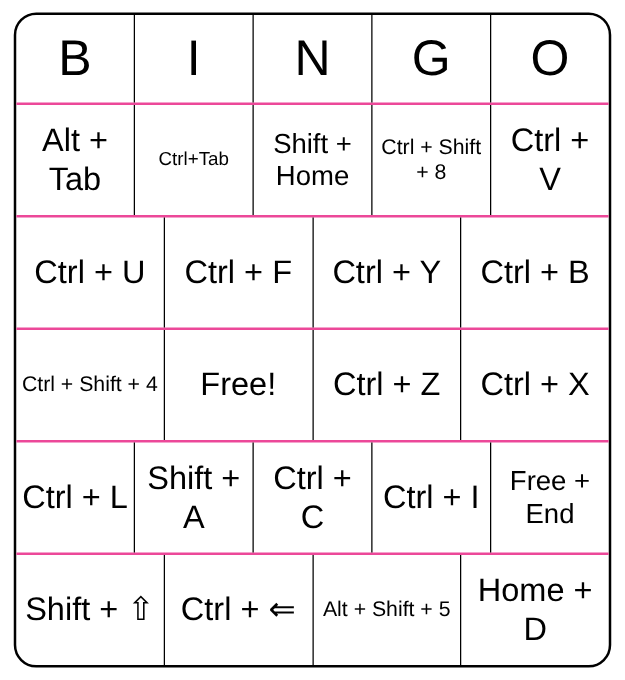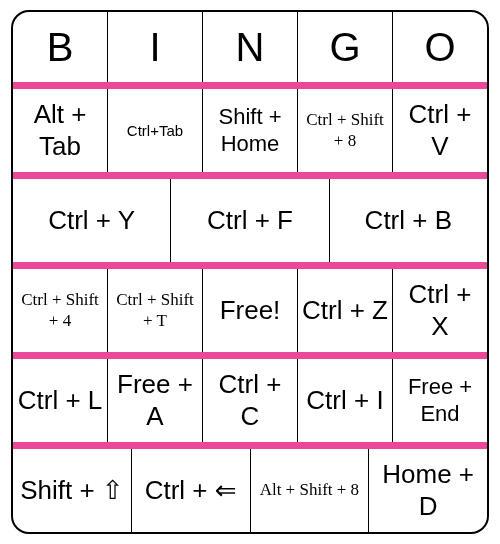--- a/index.html
+++ b/index.html
@@ -32,21 +32,21 @@
       font-size: 40px;
       font-weight: normal;
       border-right: 1px solid #000;
     }
     .header-cell:last-child {
       border-right: none;
     }
     .grid-row {
       display: flex;
       height: 90px;
-      border-top: 7px solid #ec4899;
+      border-top: 2px solid #ec4899;
     }
     .grid-cell {
       flex: 1;
       display: flex;
       align-items: center;
       justify-content: center;
       text-align: center;
       border-right: 1px solid #000;
       padding: 4px;
       line-height: 1.2;
@@ -56,21 +56,20 @@
       border-right: none;
     }
     .fs-large {
       font-size: 26px;
     }
     .fs-med {
       font-size: 22px;
     }
     .fs-small {
       font-size: 17px;
-      font-family: Liberation Serif, serif;
     }
     .fs-xsmall {
       font-size: 15px;
     }
   </style>
 </head>
 <body>
 
 <div class="bingo-card">
   <div class="header-row">
@@ -83,40 +82,40 @@
 
   <div class="grid-row">
     <div class="grid-cell fs-large">Alt + Tab</div>
     <div class="grid-cell fs-xsmall">Ctrl+Tab</div>
     <div class="grid-cell fs-med">Shift + Home</div>
     <div class="grid-cell fs-small">Ctrl + Shift + 8</div>
     <div class="grid-cell fs-large">Ctrl + V</div>
   </div>
 
   <div class="grid-row">
+    <div class="grid-cell fs-large">Ctrl + U</div>
+    <div class="grid-cell fs-large">Ctrl + F</div>
     <div class="grid-cell fs-large">Ctrl + Y</div>
-    <div class="grid-cell fs-large">Ctrl + F</div>
     <div class="grid-cell fs-large">Ctrl + B</div>
   </div>
 
   <div class="grid-row">
     <div class="grid-cell fs-small">Ctrl + Shift + 4</div>
-    <div class="grid-cell fs-small">Ctrl + Shift + T</div>
     <div class="grid-cell fs-large">Free!</div>
     <div class="grid-cell fs-large">Ctrl + Z</div>
     <div class="grid-cell fs-large">Ctrl + X</div>
   </div>
 
   <div class="grid-row">
     <div class="grid-cell fs-large">Ctrl + L</div>
-    <div class="grid-cell fs-large">Free + A</div>
+    <div class="grid-cell fs-large">Shift + A</div>
     <div class="grid-cell fs-large">Ctrl + C</div>
     <div class="grid-cell fs-large">Ctrl + I</div>
     <div class="grid-cell fs-med">Free + End</div>
   </div>
 
   <div class="grid-row">
     <div class="grid-cell fs-large">Shift + ⇧</div>
     <div class="grid-cell fs-large">Ctrl + ⇐</div>
-    <div class="grid-cell fs-small">Alt + Shift + 8</div>
+    <div class="grid-cell fs-small">Alt + Shift + 5</div>
     <div class="grid-cell fs-large">Home + D</div>
   </div>
 </div>
 
 </body></html>

